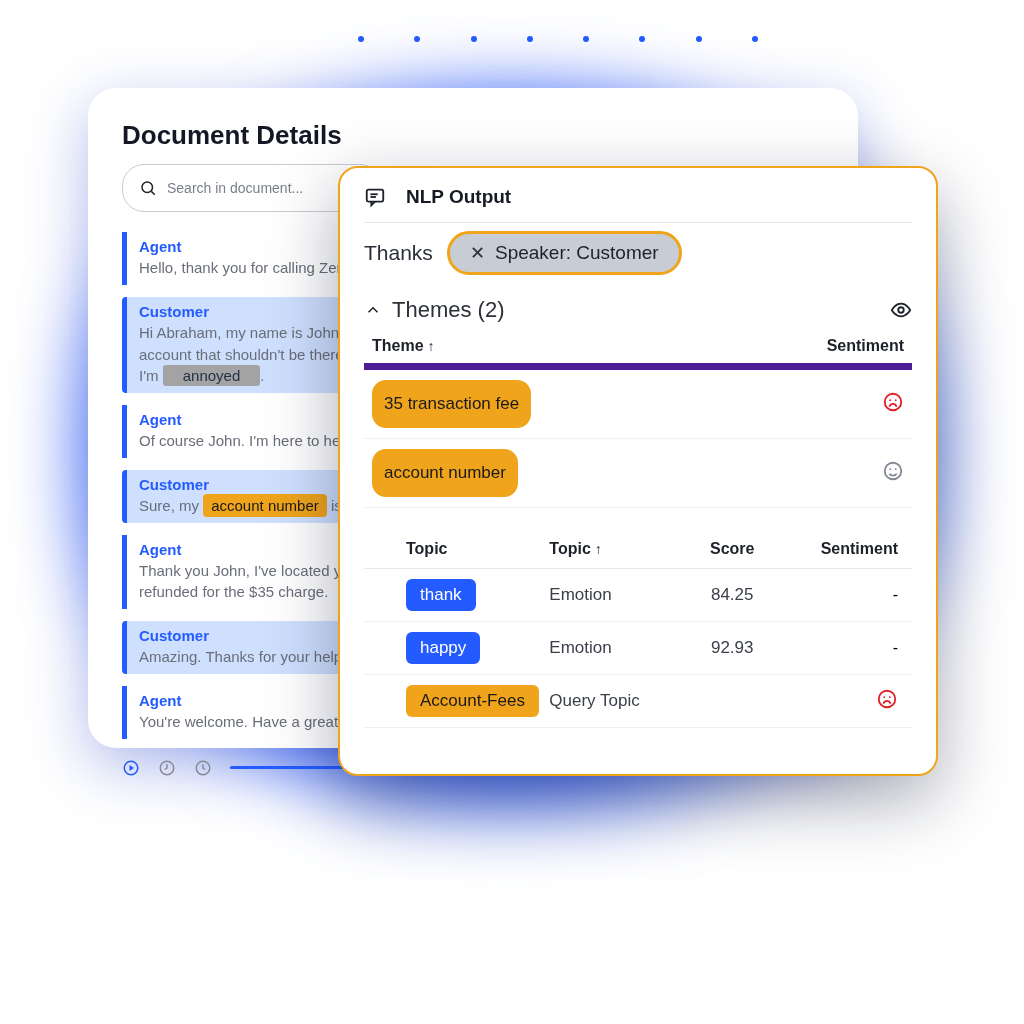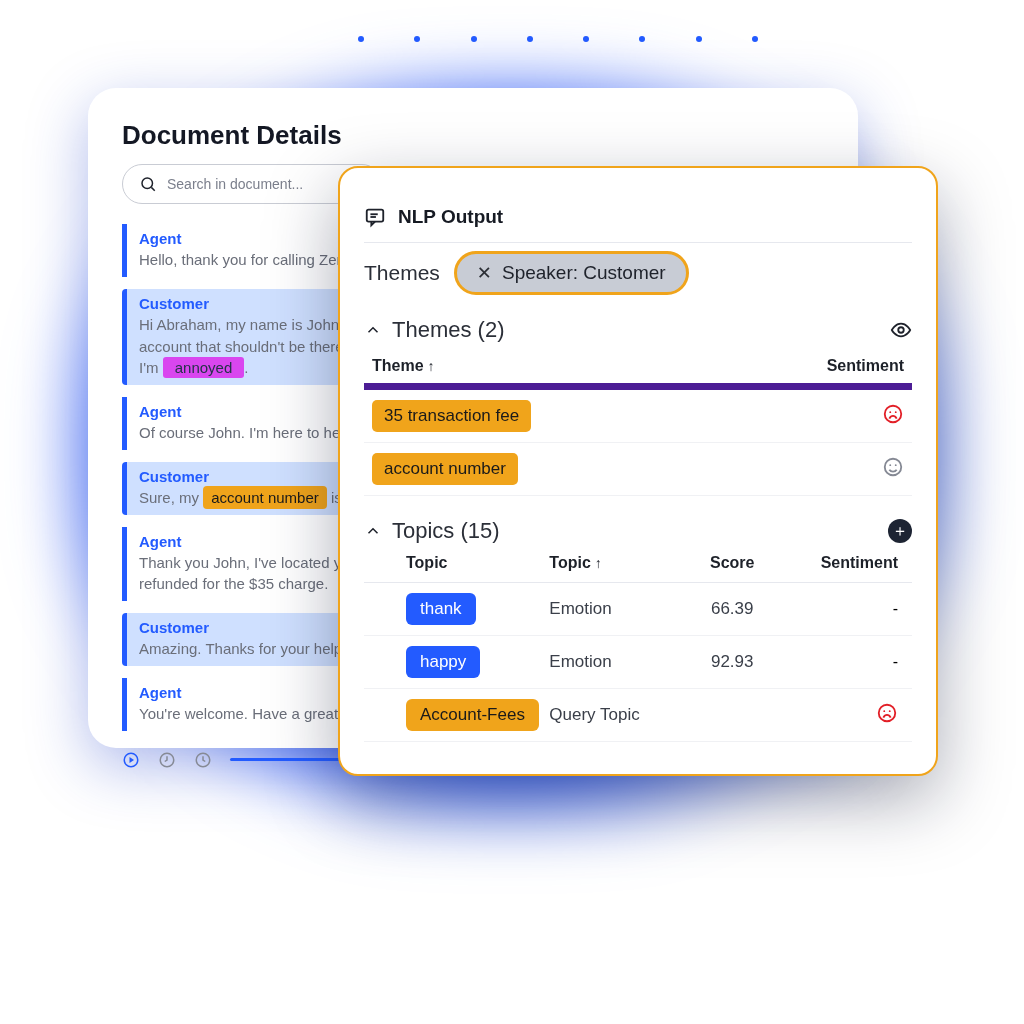--- a/index.html
+++ b/index.html
@@ -14,59 +14,59 @@
     .glow { position: absolute; top: 70px; left: 60px; width: 900px; height: 760px; border-radius: 40px;
             background: radial-gradient(ellipse at center, #2a5bff 0%, #2a5bff 55%, rgba(42,91,255,0) 75%);
             filter: blur(30px); z-index: 0; }
 
     
     .doc-card { position: absolute; top: 88px; left: 88px; width: 770px; height: 660px;
                 background: #fff; border-radius: 28px; padding: 32px 34px;
                 box-shadow: 0 18px 60px rgba(30,60,200,.35); z-index: 1; }
     .doc-title { font-size: 26px; font-weight: 800; color: #141824; margin-bottom: 13px; }
 
-    .search-pill { display: flex; align-items: center; gap: 10px; height: 40px;
+    .search-pill { display: flex; align-items: center; gap: 10px; height: 48px;
                    border: 1px solid #c9ccd4; border-radius: 22px; padding: 0 16px;
                    color: #7b7f8c; width: 260px; margin-bottom: 20px; }
     .search-pill .ph { font-size: 14px; color: #7b7f8c; }
 
     .msg { border-left: 5px solid #235bff; padding: 6px 12px; margin-bottom: 12px; }
     .msg .speaker { color: #235bff; font-weight: 700; font-size: 15px; }
     .msg .body { color: #6a6e79; font-size: 15px; line-height: 1.45; margin-top: 2px; }
     .msg.customer { background: #cfe0ff; border-radius: 4px; }
     .hl-orange { background: #f0a41b; color: #1a1a1a; padding: 3px 8px; border-radius: 4px; }
-    .hl-blue   { background: #d946ef; color: #25324a; padding: 2px 12px; border-radius: 3px; }
+    .hl-blue   { background: #a3a3a3; color: #25324a; padding: 2px 20px; border-radius: 3px; }
 
     .player { display: flex; align-items: center; gap: 18px; margin-top: 20px; }
     .player .track { flex: 1 1 auto; height: 3px; background: #c8cbd2; border-radius: 3px; position: relative; width: 140px; }
     .player .track::before { content: ""; position: absolute; left: 0; top: 0; height: 3px; width: 36%; background: #235bff; border-radius: 3px; }
 
     
     .nlp-card { position: absolute; top: 166px; left: 338px; width: 600px; height: 610px;
                 background: #fff; border: 2px solid #f0a41b; border-radius: 20px;
                 box-shadow: 0 24px 70px rgba(12,18,45,.35); z-index: 2; padding: 18px 24px 20px; }
-    .nlp-head { display: flex; align-items: flex-end; gap: 12px; margin-bottom: 14px; margin-top: 20px; }
+    .nlp-head { display: flex; align-items: flex-end; gap: 20px; margin-bottom: 14px; }
     .nlp-head .ttl { font-size: 19px; font-weight: 800; color: #161a23; }
 
     .filter-row { display: flex; align-items: center; gap: 14px; padding-top: 8px; border-top: 1px solid #e6e8ee; }
     .filter-row .lbl { font-size: 21px; color: #2b2f38; }
     .chip { display: inline-flex; align-items: center; gap: 10px; background: #c8ccd5; border: 3px solid #f0a41b;
             border-radius: 28px; padding: 8px 20px; font-size: 19px; color: #1e222b; }
     .chip .x { font-size: 18px; color: #2c2f36; }
 
     .section { margin-top: 22px; }
     .section .srow { display: flex; align-items: center; justify-content: space-between; }
     .section .sttl { display: flex; align-items: center; gap: 10px; font-size: 22px; color: #2b2f38; }
 
     .th-head { display: flex; justify-content: space-between; align-items: center;
                font-size: 16px; font-weight: 700; color: #1d2129; padding: 14px 8px 8px;
                border-bottom: 7px solid #4c1d95; }
     .th-row { display: flex; justify-content: space-between; align-items: center;
               padding: 10px 8px; border-bottom: 1px solid #f0f1f4; }
-    .th-row .name { background: #f0a41b; color: #1a1a1a; padding: 6px 12px; border-radius: 5px; font-size: 17px; }
+    .th-row .name { background: #f0a41b; color: #1a1a1a; padding: 14px 12px; border-radius: 14px; font-size: 17px; }
 
     .top-head, .top-row { display: grid; grid-template-columns: 1.6fr 1.2fr .9fr 1.1fr; align-items: center;
                           padding: 10px 8px; border-bottom: 1px solid #f0f1f4; }
     .top-head { font-weight: 700; color: #1d2129; font-size: 16px; border-bottom: 1px solid #e6e8ee; }
     .top-head .ctr, .top-row .ctr { text-align: center; }
     .top-head .rt, .top-row .rt { text-align: right; padding-right: 6px; }
     .pill-blue   { background: #235bff; color: #fff; padding: 6px 14px; border-radius: 6px; font-size: 17px; display: inline-block; }
     .pill-orange { background: #f0a41b; color: #1a1a1a; padding: 6px 14px; border-radius: 6px; font-size: 17px; display: inline-block; }
     .type-txt { color: #3a3f49; font-size: 17px; }
     .arrow-up { font-size: 14px; color: #1d2129; margin-left: 4px; }
@@ -165,21 +165,21 @@
     <div class="nlp-head">
       <svg class="icon" viewBox="0 0 24 24">
           <rect x="3" y="4" width="18" height="13" rx="2"></rect>
           <line x1="7" y1="9" x2="15" y2="9"></line>
           <line x1="7" y1="12" x2="13" y2="12"></line>
           <polyline points="8 17 8 21 12 17"></polyline>
         </svg>
       <div class="ttl">NLP Output</div>
     </div>
     <div class="filter-row">
-      <div class="lbl">Themes</div>
+      <div class="lbl">Thanks</div>
       <div class="chip">
         <span class="x">✕</span>
         <span>Speaker: Customer</span>
       </div>
     </div>
 
     <div class="section">
       <div class="srow">
         <div class="sttl">
           <svg class="iconsm" viewBox="0 0 24 24">
@@ -212,40 +212,31 @@
                 <circle class="ring" cx="12" cy="12" r="9"></circle>
                 <circle cx="9" cy="10" r="1" fill="#858994" stroke="none"></circle>
                 <circle cx="15" cy="10" r="1" fill="#858994" stroke="none"></circle>
                 <path class="mouth" d="M8 15c1 1.5 3 2 4 2s3-.5 4-2"></path>
               </svg></span>
           </div>
         </div>
     </div>
 
     <div class="section">
-      <div class="srow">
-        <div class="sttl">
-          <svg class="iconsm" viewBox="0 0 24 24">
-              <polyline points="6 15 12 9 18 15"></polyline>
-            </svg>
-          <span>Topics (15)</span>
-        </div>
-        <span class="plus-badge">＋</span>
-      </div>
       <div class="top-head">
         <span style="padding-left:34px">Topic</span>
         <span><span>Topic</span><span class="arrow-up">↑</span></span>
         <span class="ctr">Score</span>
         <span class="rt">Sentiment</span>
       </div>
       <div id="topics-rows">
           <div class="top-row">
             <span style="padding-left:34px"><span class="pill-blue">thank</span></span>
             <span class="type-txt">Emotion</span>
-            <span class="ctr type-txt">66.39</span>
+            <span class="ctr type-txt">84.25</span>
             <span class="rt"><span>-</span></span>
           </div>
           <div class="top-row">
             <span style="padding-left:34px"><span class="pill-blue">happy</span></span>
             <span class="type-txt">Emotion</span>
             <span class="ctr type-txt">92.93</span>
             <span class="rt"><span>-</span></span>
           </div>
           <div class="top-row">
             <span style="padding-left:34px"><span class="pill-orange">Account-Fees</span></span>

